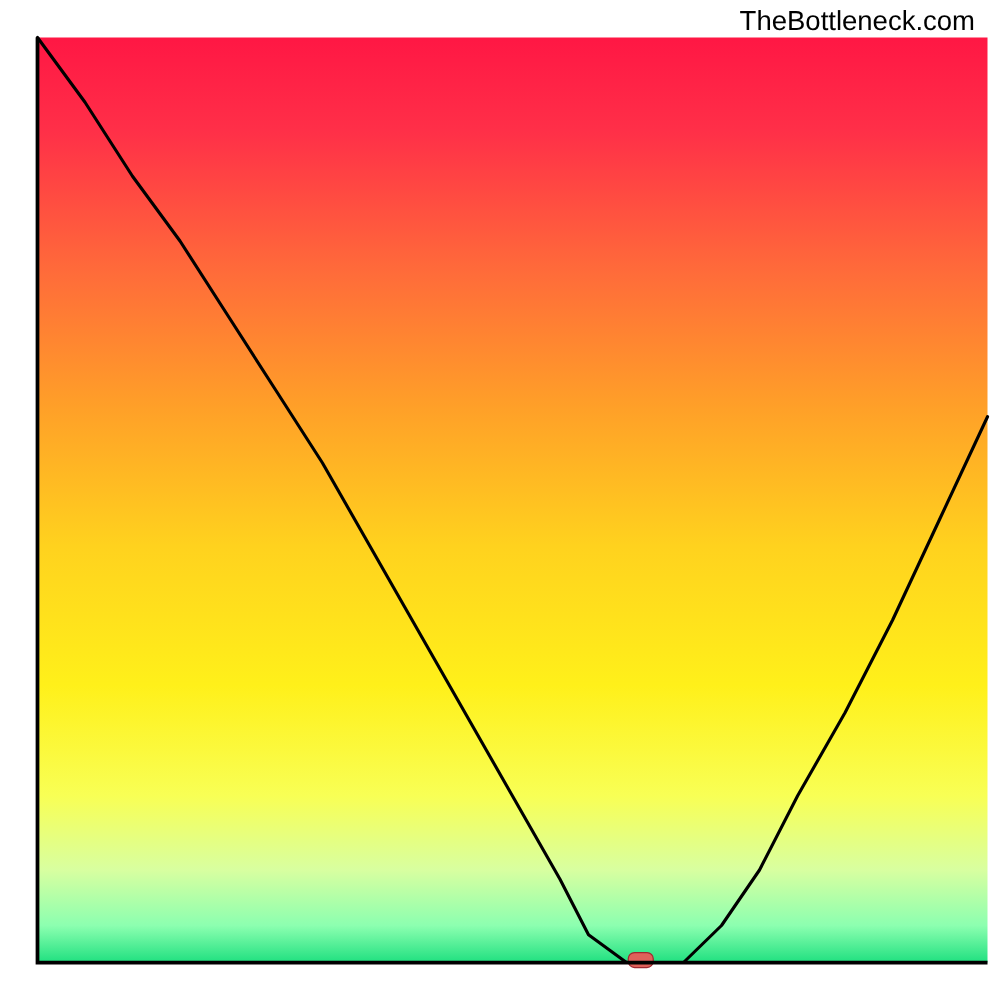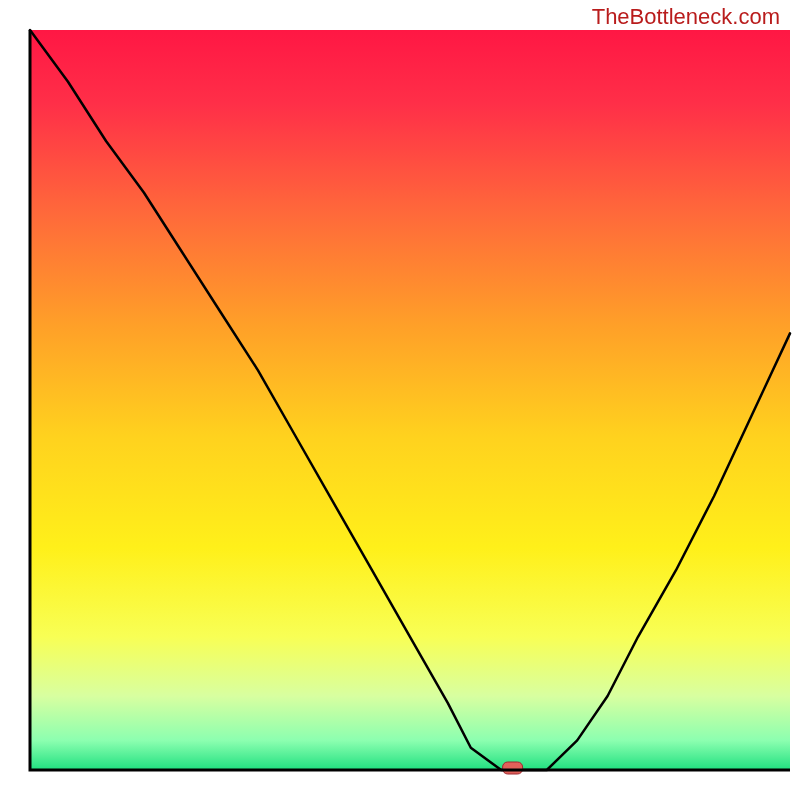--- a/index.html
+++ b/index.html
@@ -16,21 +16,21 @@
     position: relative;
     width: 800px;
     height: 800px;
   }
   .attribution {
     position: absolute;
     top: 4px;
     right: 20px;
     font-family: Arial, sans-serif;
     font-size: 22px;
-    color: #b91c1c;
+    color: #000000;
     font-weight: 500;
   }
   svg {
     display: block;
   }
 </style>
 </head>
 <body>
 
 <div class="chart-container">

